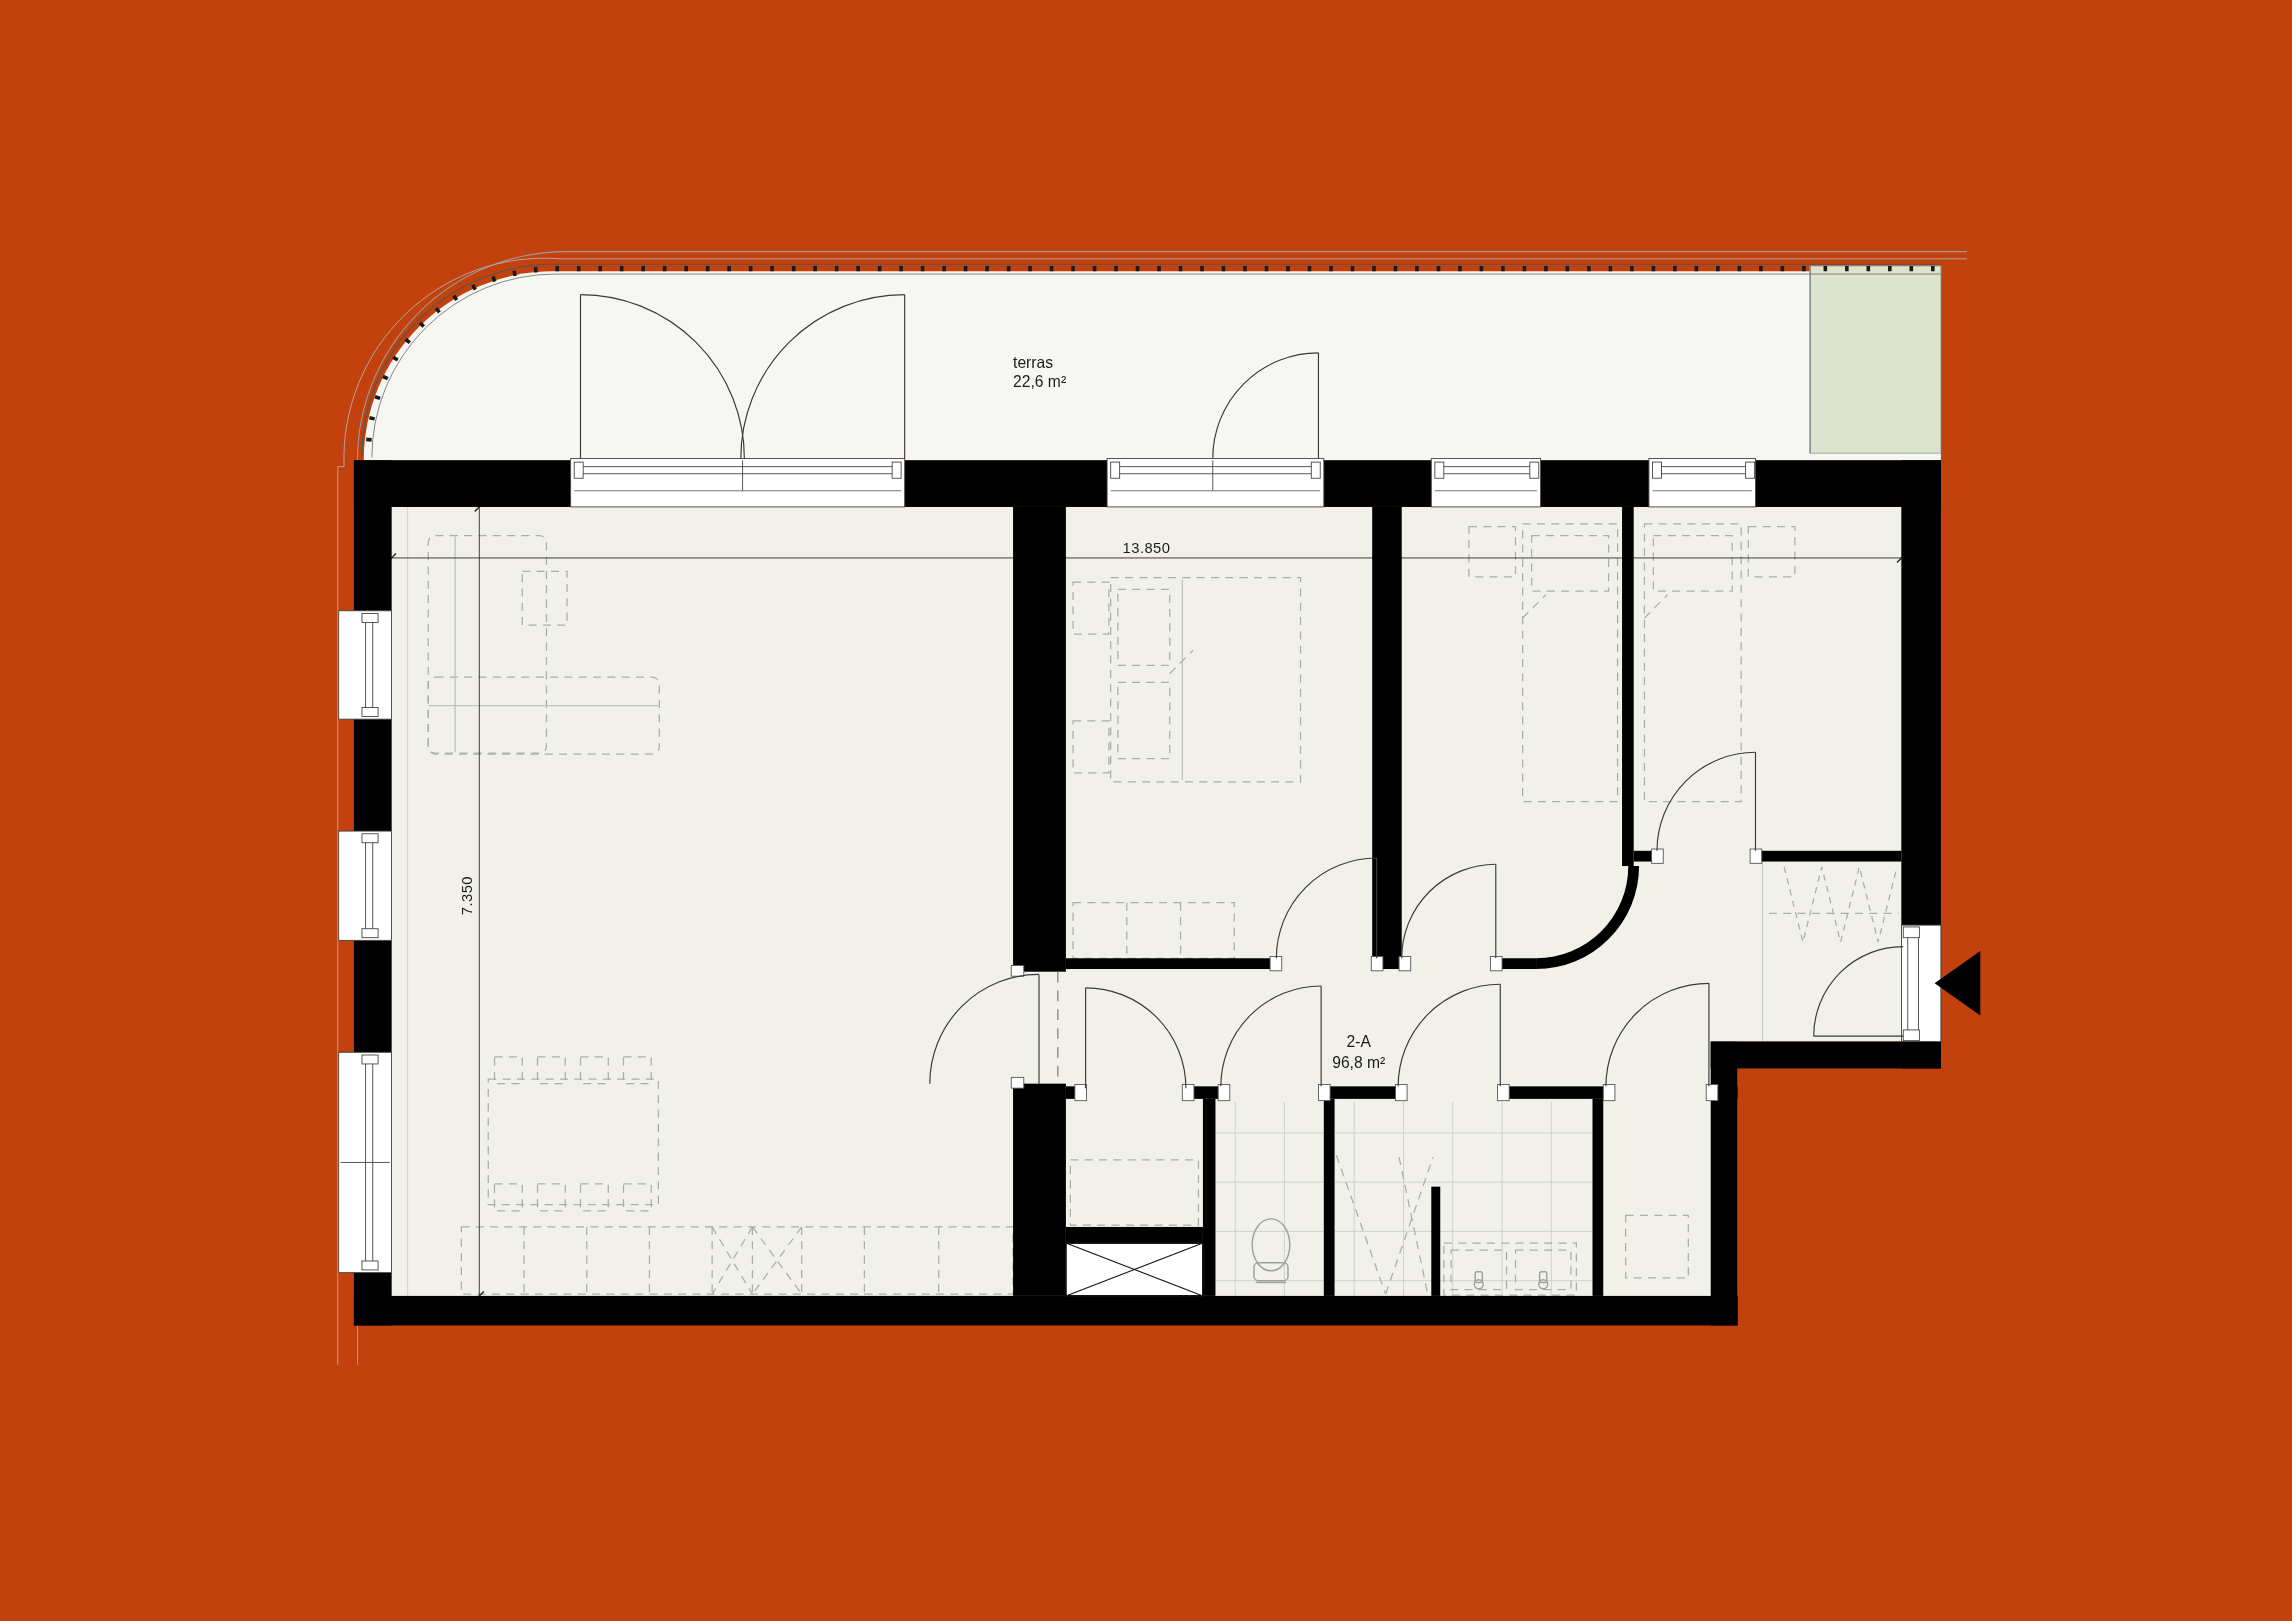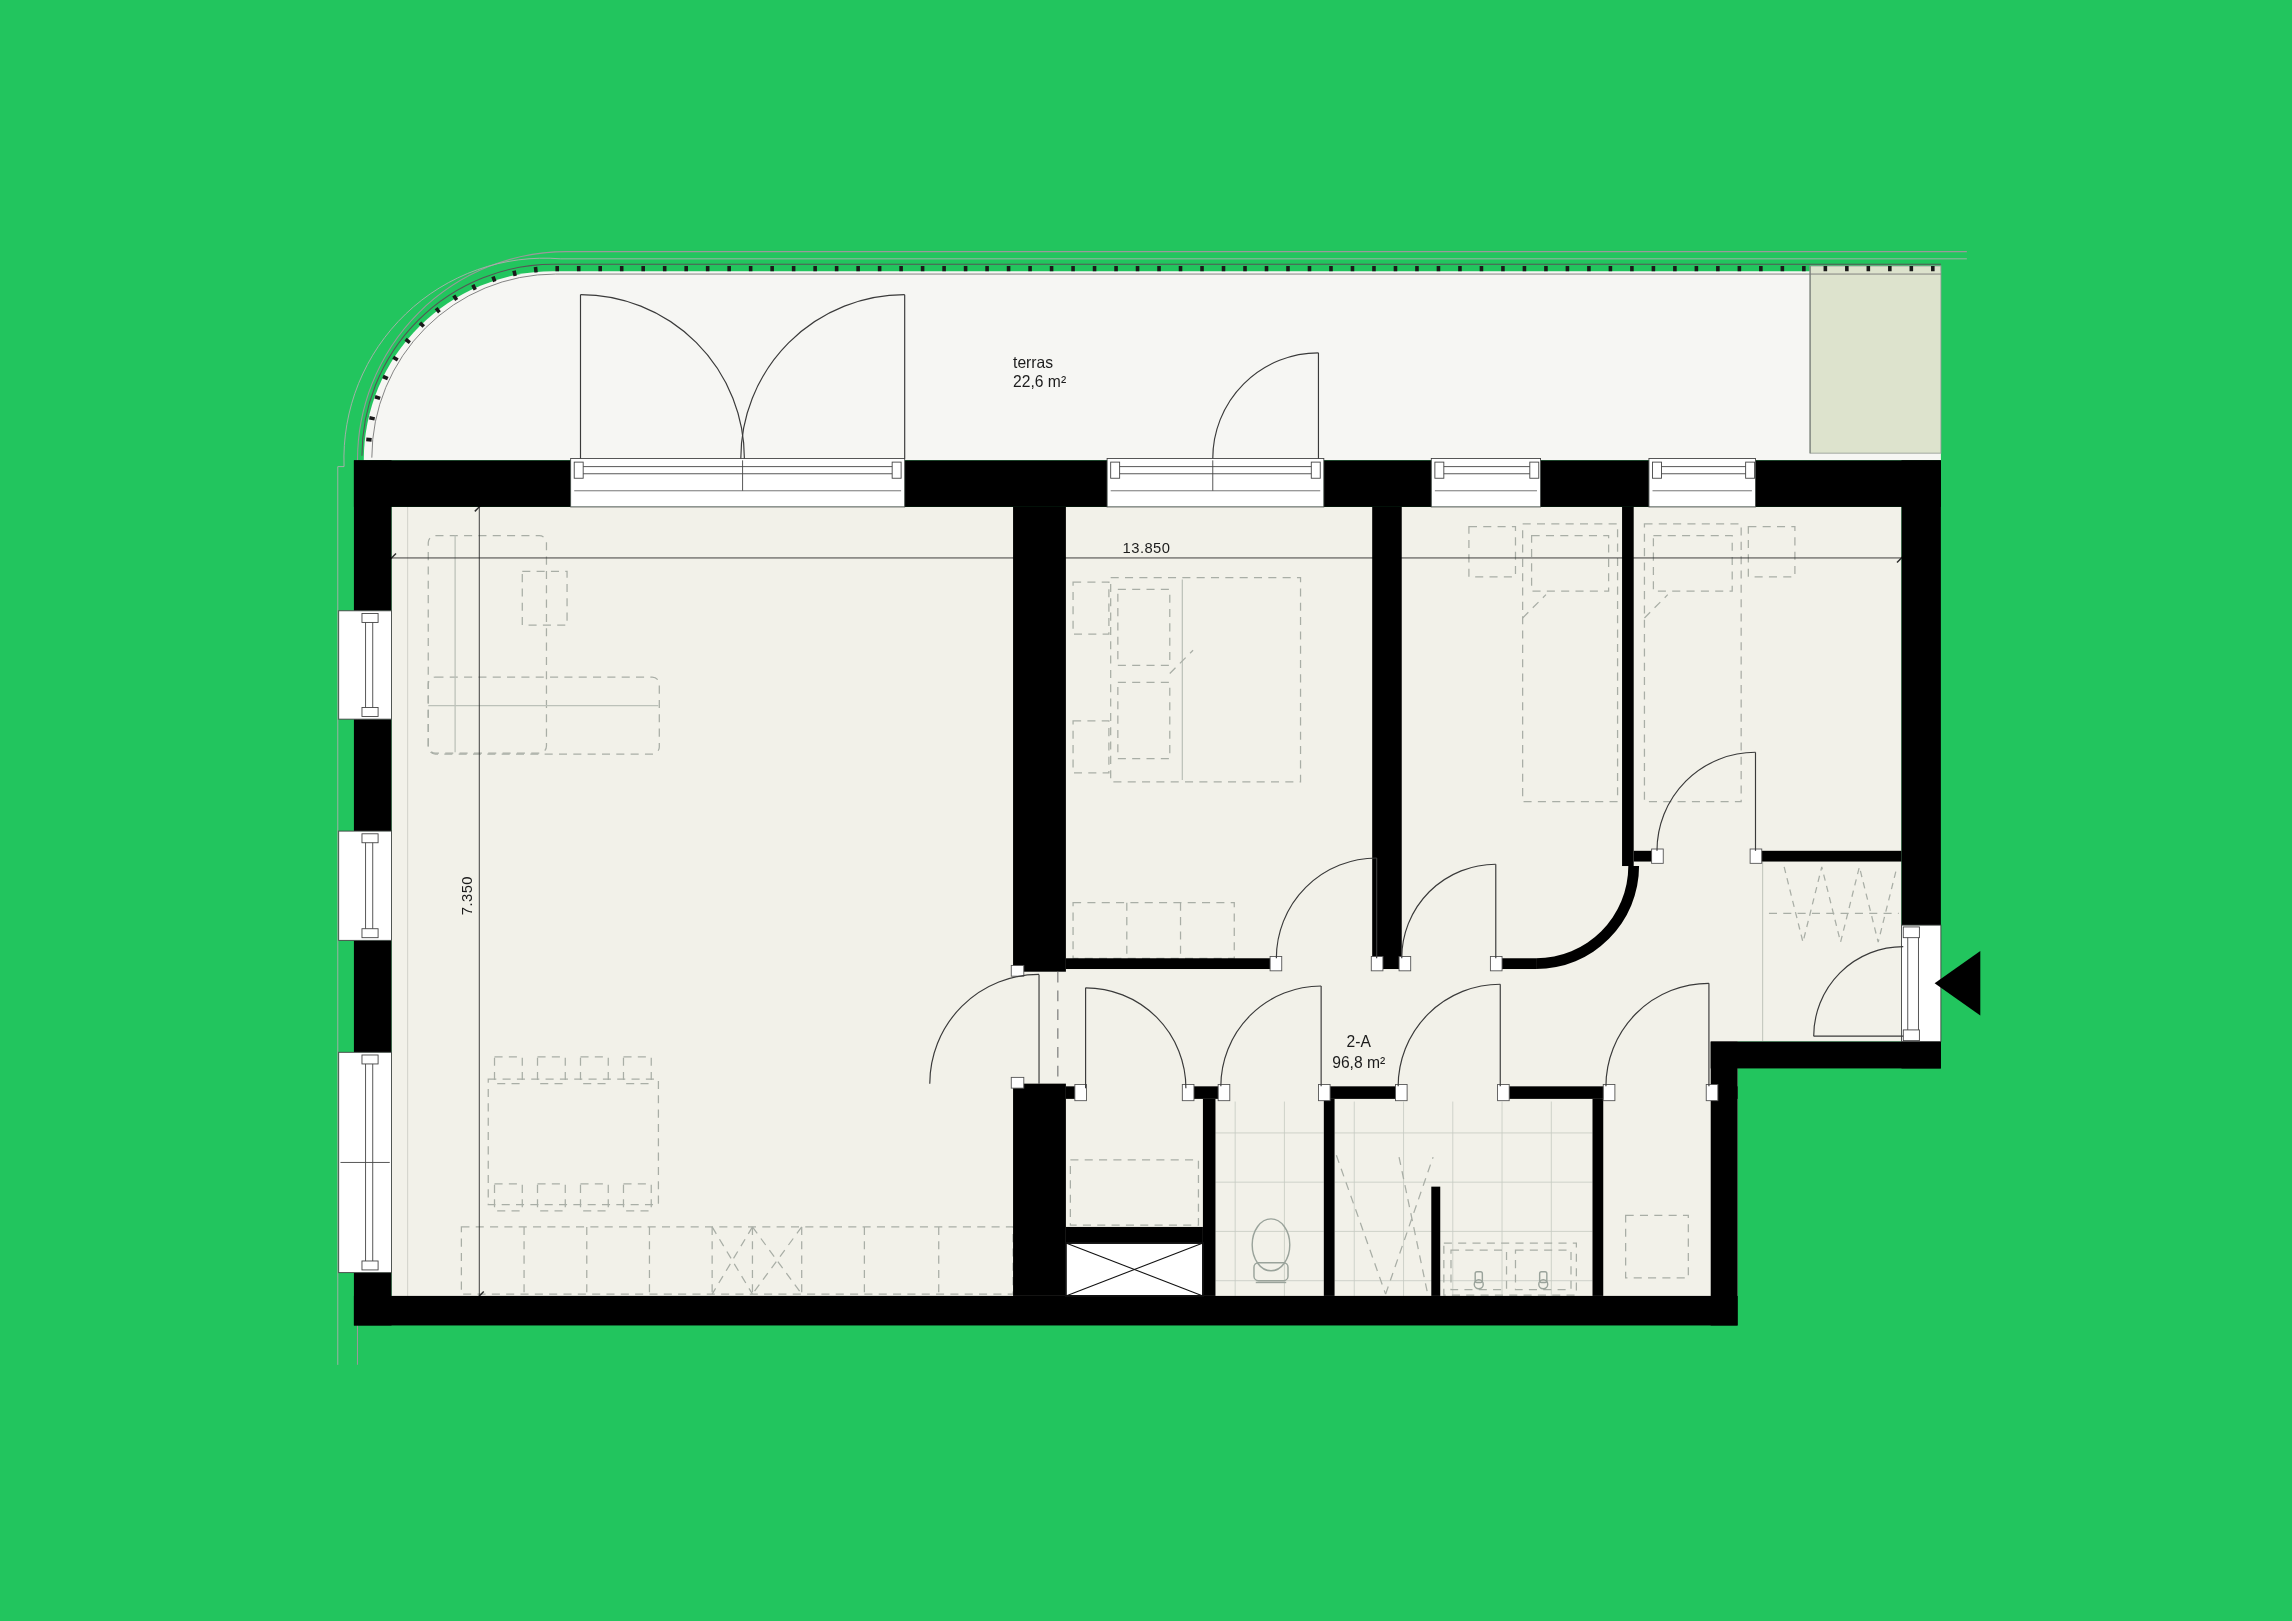--- a/index.html
+++ b/index.html
@@ -1,16 +1,16 @@
 <!DOCTYPE html>
 <html style="font-size:14.3px"><head>
 <meta charset="utf-8">
 <style>
   html,body{margin:0;padding:0;background:#ffffff;}
-  .canvas{position:relative;width:2293px;height:1621px;background:#22c55e;overflow:hidden;
+  .canvas{position:relative;width:2293px;height:1621px;background:#c2410c;overflow:hidden;
           font-family:"Liberation Sans", sans-serif;}
   svg{position:absolute;left:0;top:0;}
   text{font-family:"Liberation Sans", sans-serif;fill:#1c1c1c;}
   .dim-text{font-size:16.5px;letter-spacing:.5px;}
   .room-label{font-size:17.5px;}
 </style>
 </head>
 <body>
 
 <div class="canvas">

